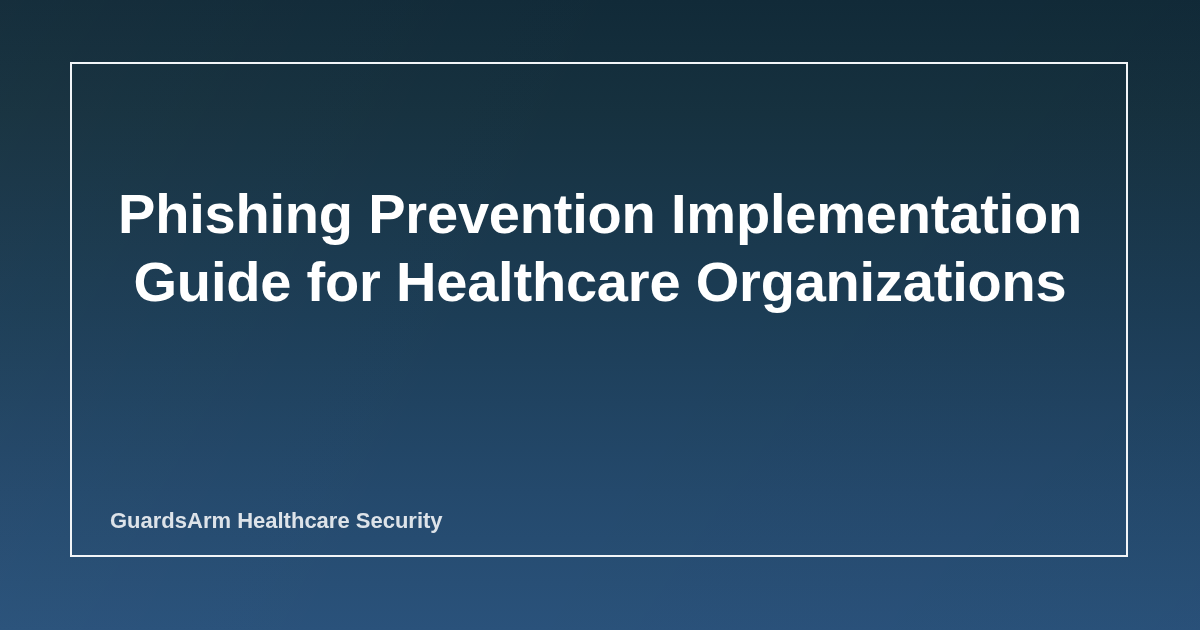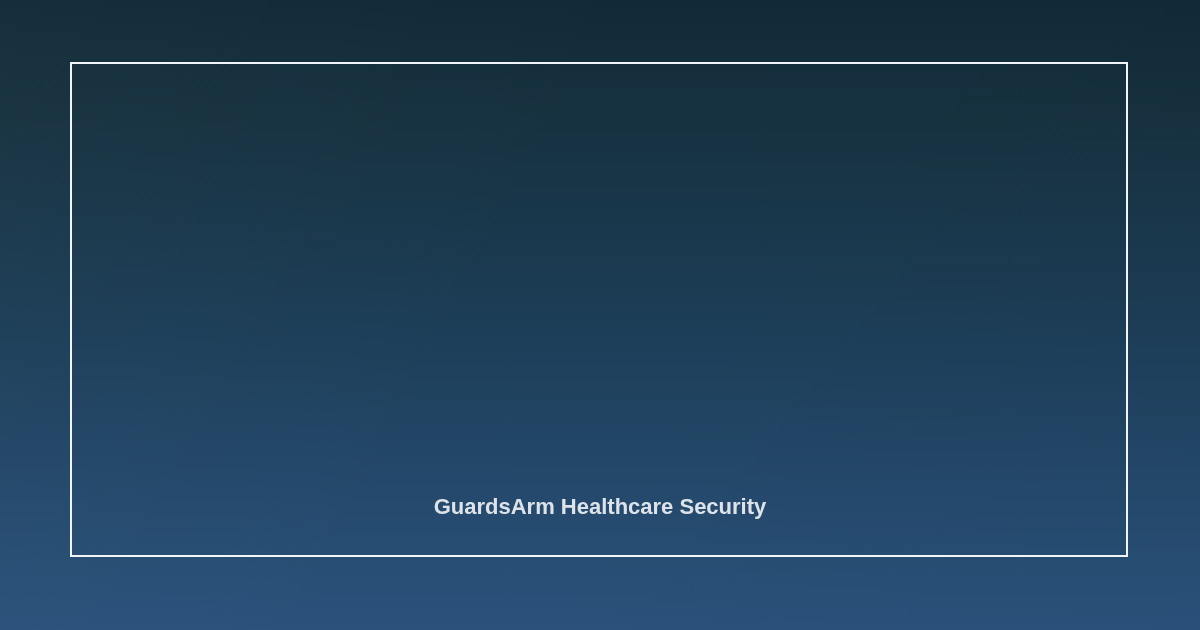--- a/index.html
+++ b/index.html
@@ -79,42 +79,43 @@
     line-height: 68px;
     letter-spacing: -0.2px;
     word-break: break-word;
   }
 
   .spacer {
     flex: 1 1 auto;
   }
 
   .subtitle {
-    margin: 16px;
+    margin: 2px;
     padding: 0 40px 22px 40px;
     width: 100%;
     box-sizing: border-box;
-    text-align: center;
+    text-align: left;
     color: #dde3e9;
     font-family: "Liberation Sans", sans-serif;
     font-weight: bold;
     font-size: 22px;
     line-height: 28px;
   }
 </style>
 </head>
 <body>
 
 <div class="slide">
 
   <div class="sheen"></div>
 
   <div class="frame"></div>
 
   <div class="content">
 
+    <h1 class="title">Phishing Prevention Implementation Guide for Healthcare Organizations</h1>
 
     <div class="spacer"></div>
 
     <div class="subtitle">GuardsArm Healthcare Security</div>
 
   </div>
 </div>
 
 </body></html>

